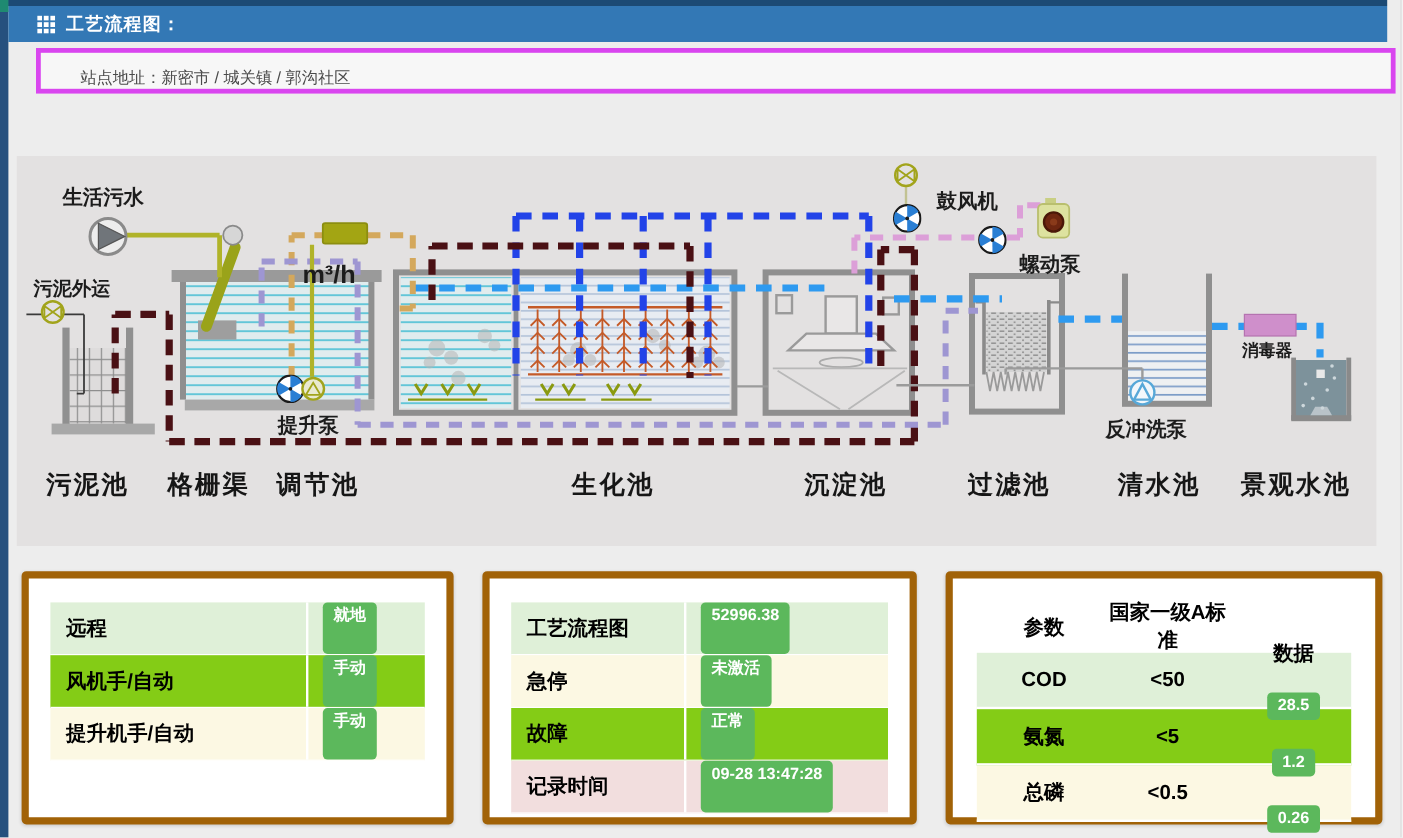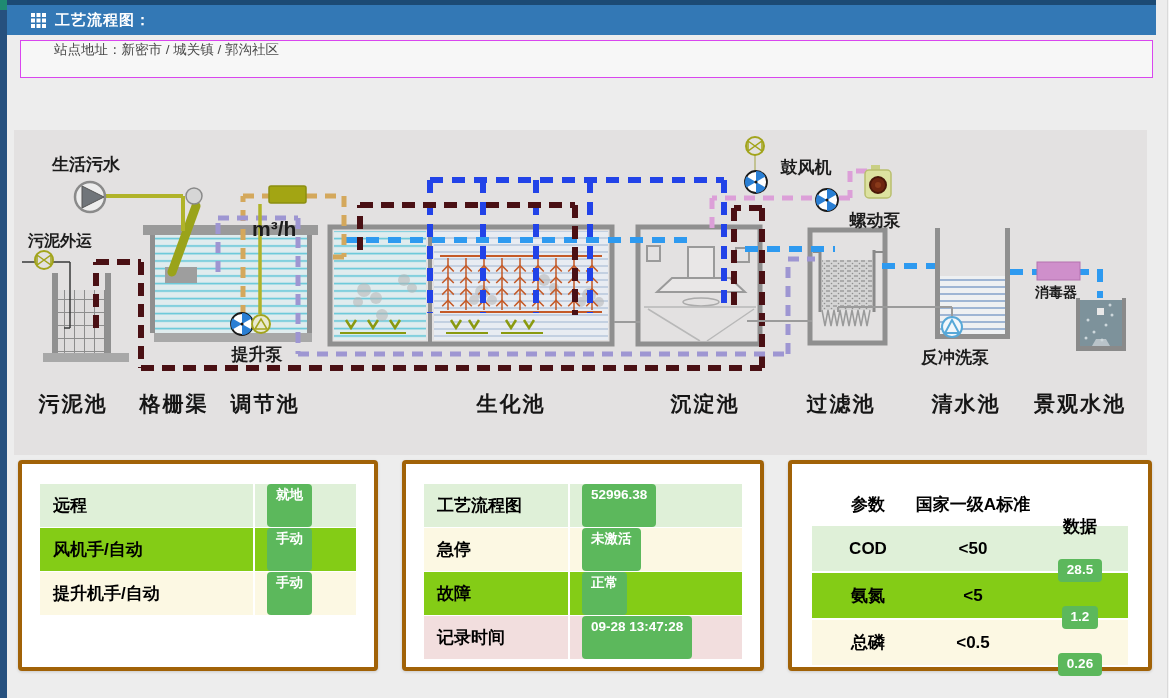--- a/index.html
+++ b/index.html
@@ -5,25 +5,25 @@
   html,body{margin:0;padding:0;width:1169px;height:698px;overflow:hidden;
     background:#ededed;font-family:"Liberation Sans","DejaVu Sans",sans-serif;}
   .page{position:relative;width:1169px;height:698px;padding-left:11px;}
   .top-strip{position:absolute;left:0;top:0;width:1156px;height:5px;background:#1c4a74;}
   .left-strip{position:absolute;left:0;top:0;width:7px;height:698px;background:#26507e;}
   .corner-accent{position:absolute;left:0;top:0;width:7px;height:10px;background:#1f8a71;z-index:3;}
   .header-bar{position:absolute;left:7px;top:5px;width:1149px;height:30px;background:#3378b5;
     display:flex;align-items:center;padding-left:24px;box-sizing:border-box;}
   .grid-icon{display:inline-block;margin-right:9px;line-height:0;}
   .header-title{color:#fff;font-size:15px;font-weight:bold;letter-spacing:1px;}
-  .breadcrumb-panel{position:absolute;left:20px;top:40px;width:1133px;height:38px;background:#f7f7f7;
-    border:1px solid #d946ef;box-sizing:border-box;display:flex;align-items:flex-start;
+  .breadcrumb-panel{position:absolute;left:30px;top:40px;width:1133px;height:38px;background:#f7f7f7;
+    border:4px solid #d946ef;box-sizing:border-box;display:flex;align-items:flex-end;
     padding-left:33px;font-size:13.5px;color:#4a4a4a;}
   .diagram-panel{position:absolute;left:14px;top:130px;width:1133px;height:325px;background:#e3e1e1;}
-  .card{position:absolute;top:460px;height:211px;background:#fff;border:4px solid #a16207;
+  .card{position:absolute;top:476px;height:211px;background:#fff;border:6px solid #a16207;
     border-radius:4px;box-shadow:0 1px 3px rgba(0,0,0,.15);box-sizing:border-box;}
   .card1{left:18px;width:360px;}
   .card2{left:402px;width:362px;}
   .card3{left:788px;width:364px;}
   .stable{margin:20px 18px 0 18px;}
   .srow{display:flex;align-items:center;height:43px;border-bottom:1px solid #fff;}
   .srow .lbl{font-size:17px;font-weight:bold;color:#000;padding-left:13px;box-sizing:border-box;}
   .srow .val{border-left:2px solid #fff;padding-left:12px;box-sizing:border-box;display:flex;height:100%;}
   .card1 .lbl{flex:0 0 213px;}
   .card1 .val{flex:1;}

